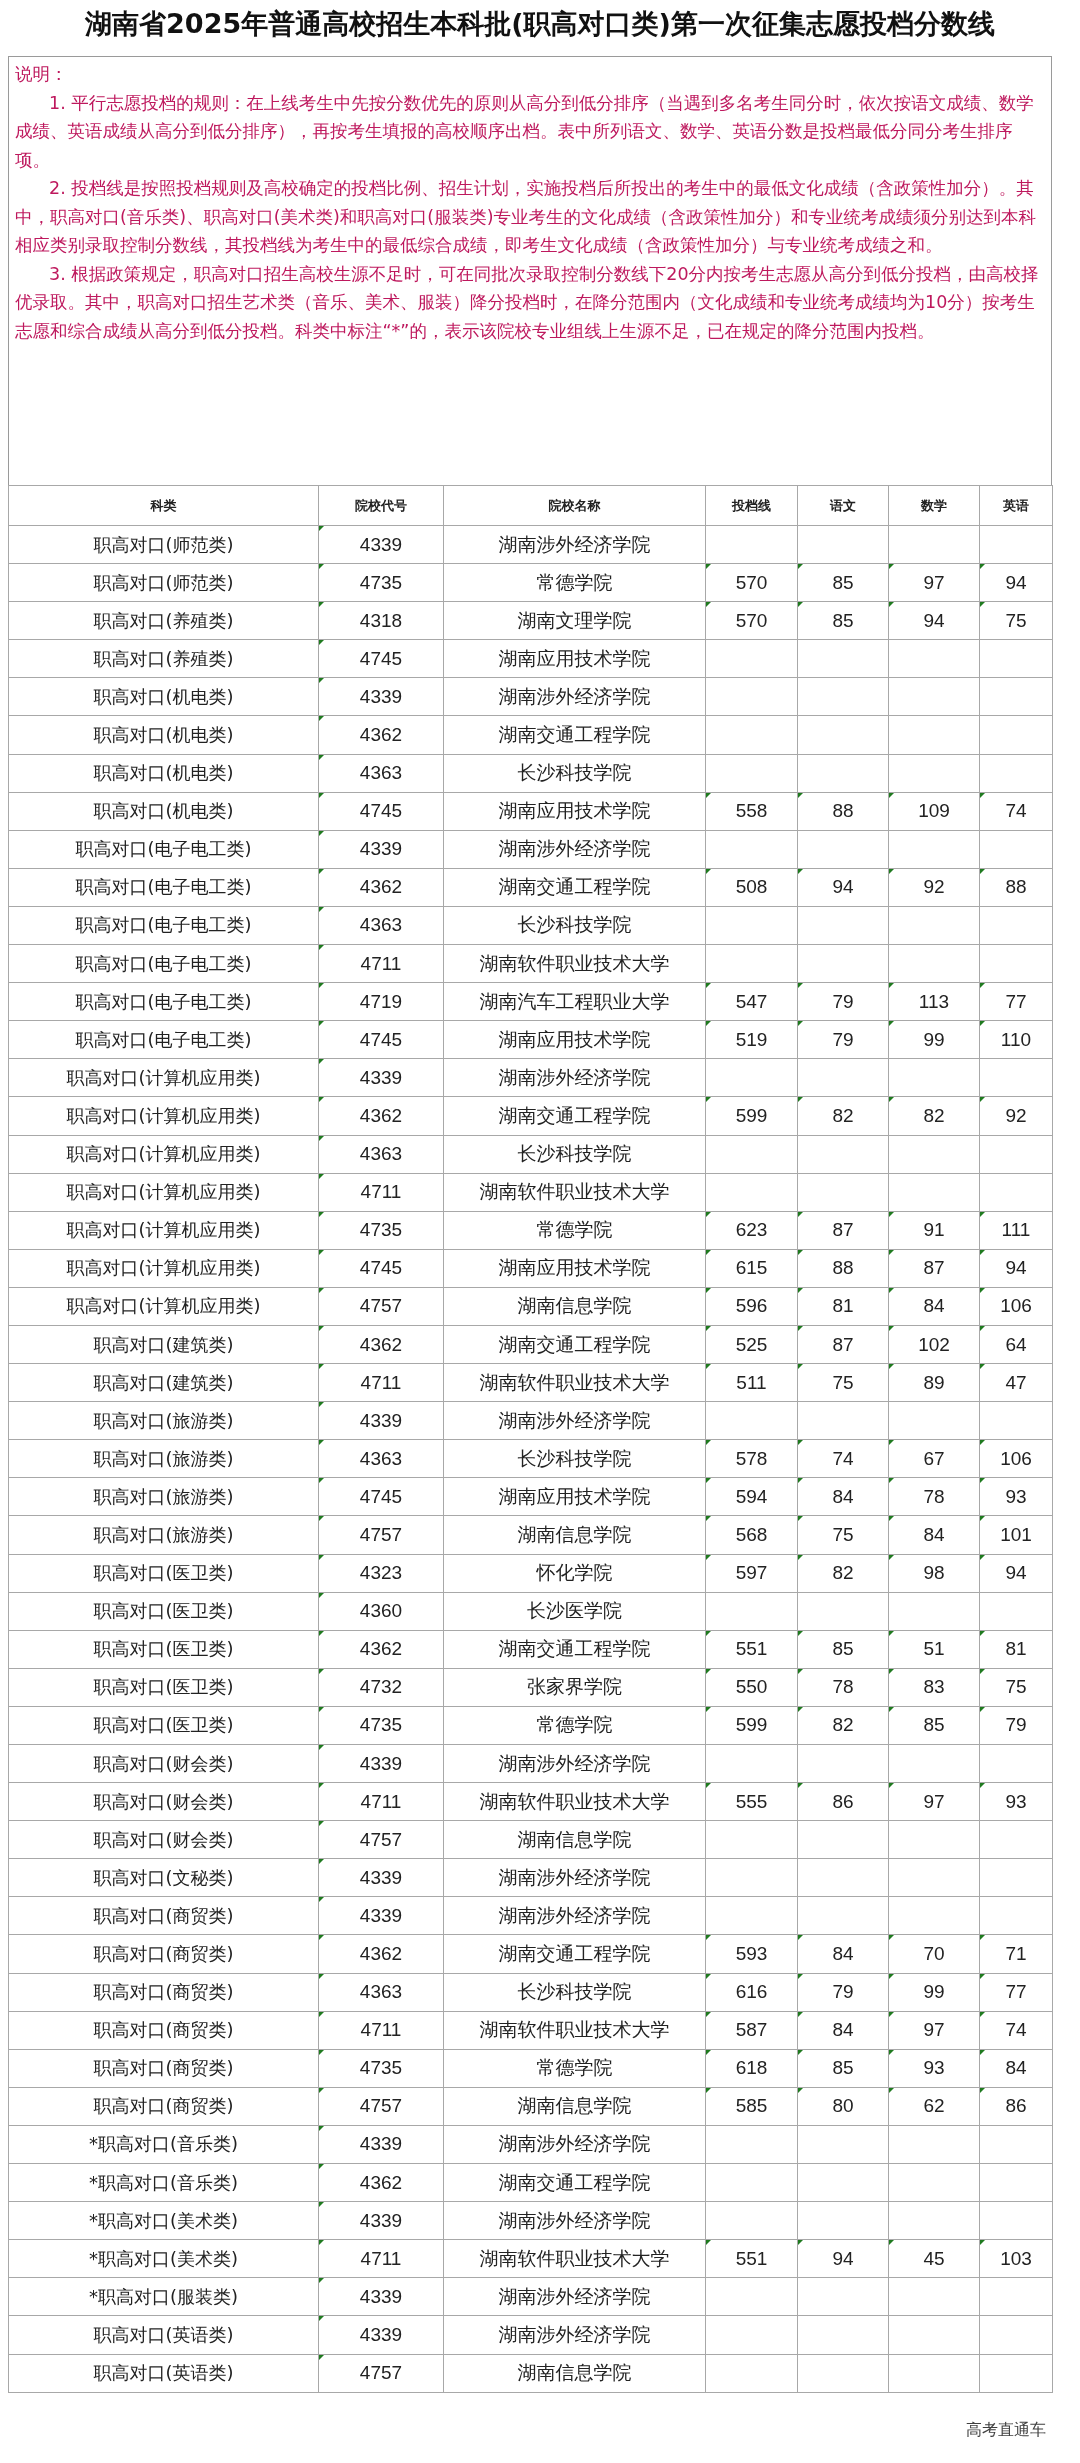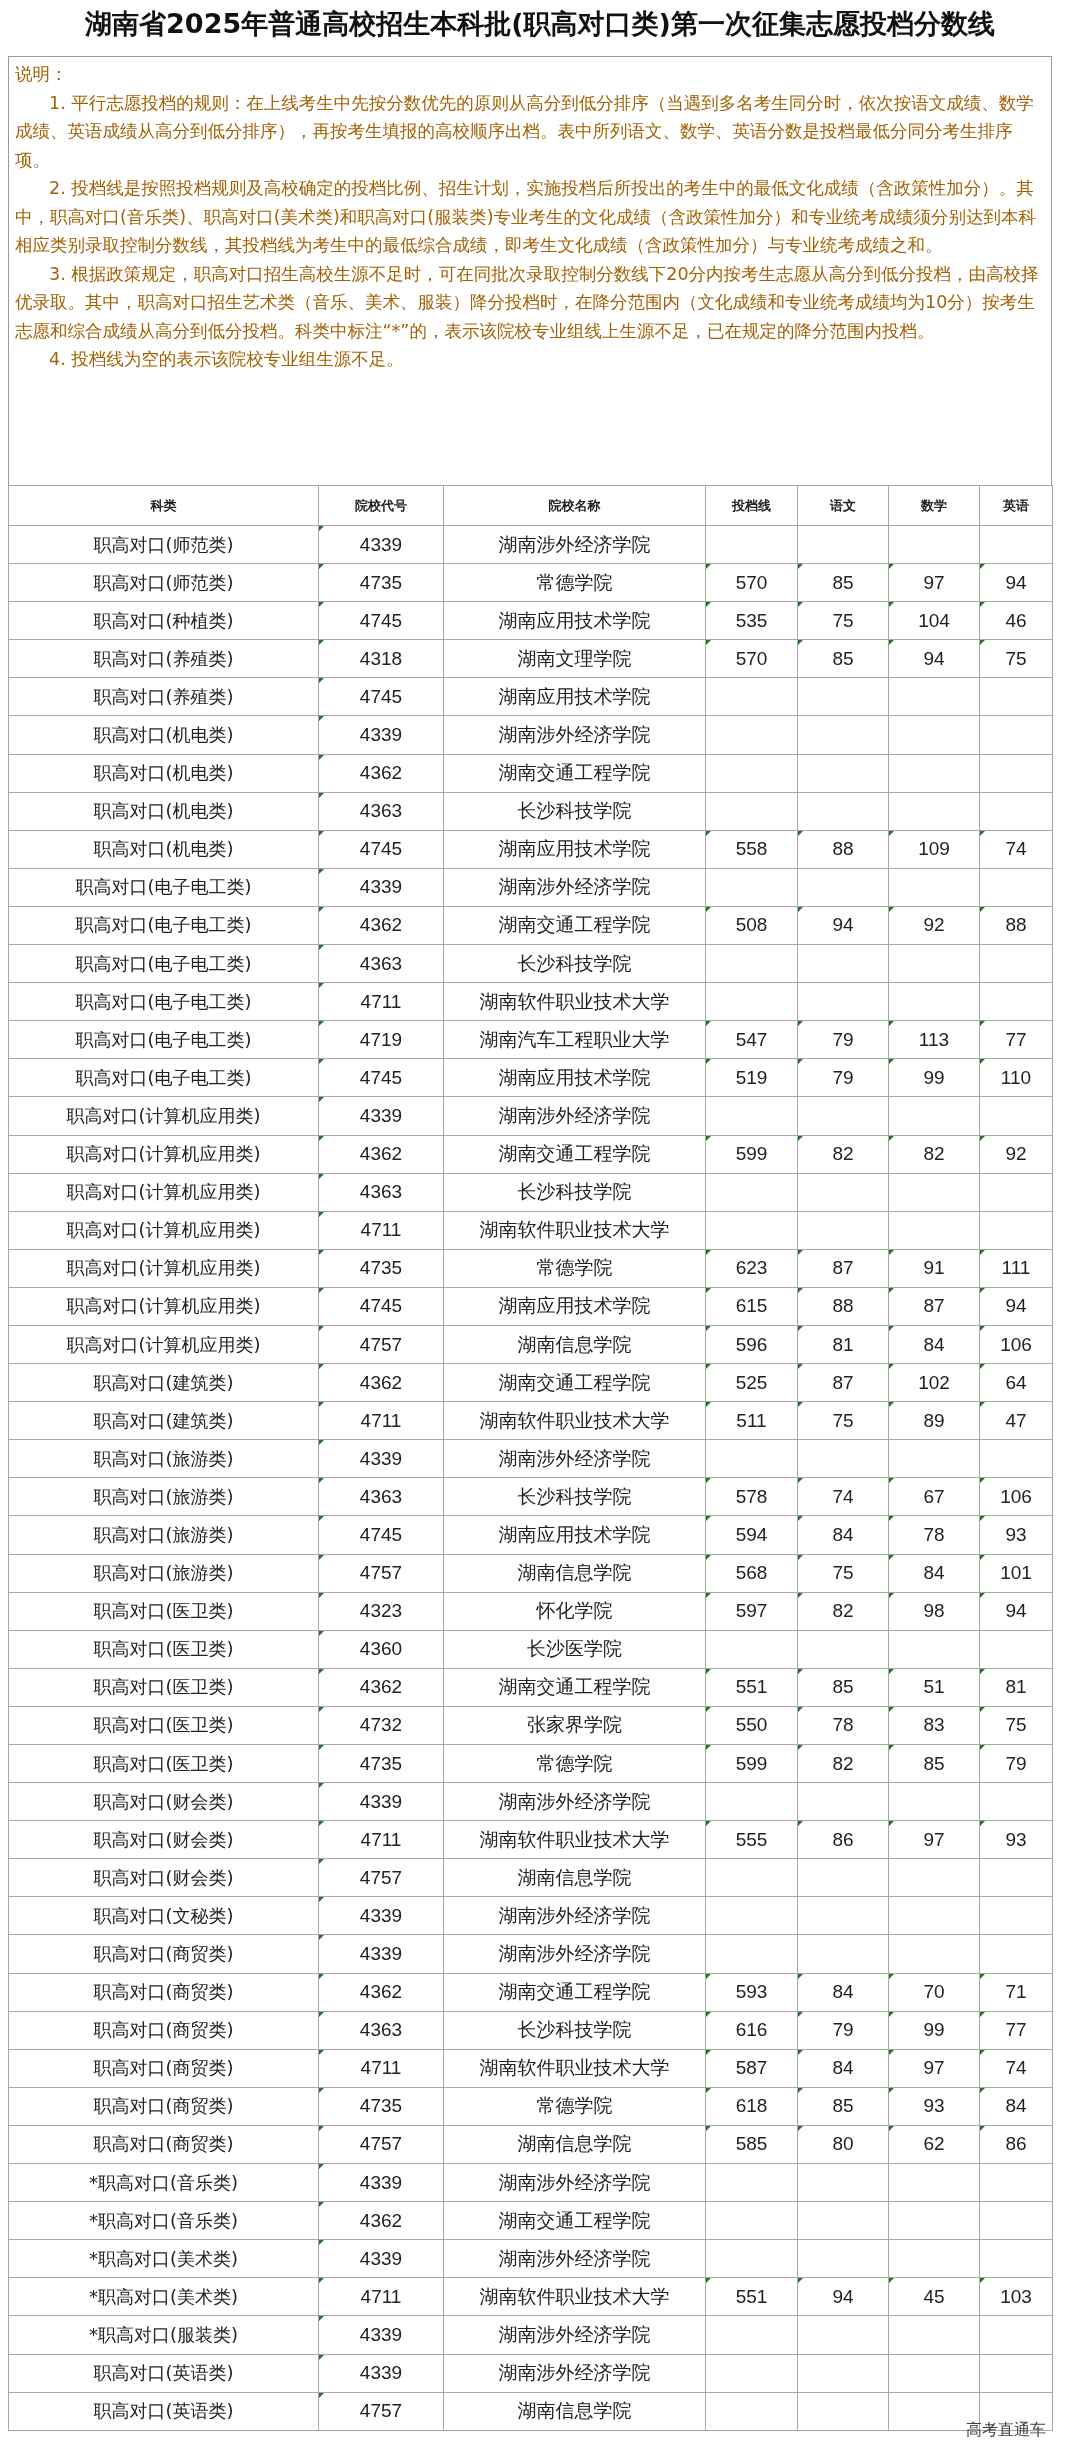--- a/index.html
+++ b/index.html
@@ -2,21 +2,21 @@
 <html><head>
 <meta charset="utf-8">
 <style>
   html, body { margin: 0; padding: 0; background: #ffffff; }
   body { width: 1080px; height: 2463px; position: relative; overflow: hidden;
          font-family: "DejaVu Sans", "Liberation Sans", sans-serif; color: #222; }
   .title { position: absolute; left: 0; top: 4px; width: 1080px; text-align: center;
            font-size: 27px; font-weight: bold; letter-spacing: 0px; color: #111; line-height: 40px; }
   .box { position: absolute; left: 8px; top: 56px; width: 1044px; box-sizing: border-box;
          border: 1.5px solid #9a9a9a; border-bottom: none; }
-  .notes { height: 429px; box-sizing: border-box; padding: 3px 6px 0 6px; font-size: 17.5px; line-height: 28.5px; color: #a16207; }
+  .notes { height: 429px; box-sizing: border-box; padding: 3px 6px 0 6px; font-size: 17.5px; line-height: 28.5px; color: #be185d; }
   .notes p { margin: 0; }
   .notes .ind { text-indent: 34px; }
   table { border-collapse: collapse; width: 1044px; table-layout: fixed; position: absolute; left: 8px; top: 485px; }
   th, td { border: 1.5px solid #a8a8a8; text-align: center; padding: 0; overflow: hidden; white-space: nowrap; position: relative; }
   th { height: 39px; font-size: 13px; font-weight: bold; color: #222; }
   td { height: 37.1px; font-size: 18px; color: #222; }
   td.num { font-family: "Liberation Sans", "DejaVu Sans", sans-serif; font-size: 19px; }
   td.flag::before { content: ""; position: absolute; left: 0; top: 0; width: 0; height: 0;
          border-top: 5px solid #1f7a1f; border-right: 5px solid transparent; }
   .watermark { position: absolute; right: 34px; top: 2420px; font-size: 16px; color: #404040; }
@@ -25,21 +25,20 @@
 <body>
 
 <div class="title">湖南省2025年普通高校招生本科批(职高对口类)第一次征集志愿投档分数线</div>
 
 <div class="box">
   <div class="notes">
     <p>说明：</p>
     <p class="ind">1. 平行志愿投档的规则：在上线考生中先按分数优先的原则从高分到低分排序（当遇到多名考生同分时，依次按语文成绩、数学成绩、英语成绩从高分到低分排序），再按考生填报的高校顺序出档。表中所列语文、数学、英语分数是投档最低分同分考生排序项。</p>
     <p class="ind">2. 投档线是按照投档规则及高校确定的投档比例、招生计划，实施投档后所投出的考生中的最低文化成绩（含政策性加分）。其中，职高对口(音乐类)、职高对口(美术类)和职高对口(服装类)专业考生的文化成绩（含政策性加分）和专业统考成绩须分别达到本科相应类别录取控制分数线，其投档线为考生中的最低综合成绩，即考生文化成绩（含政策性加分）与专业统考成绩之和。</p>
     <p class="ind">3. 根据政策规定，职高对口招生高校生源不足时，可在同批次录取控制分数线下20分内按考生志愿从高分到低分投档，由高校择优录取。其中，职高对口招生艺术类（音乐、美术、服装）降分投档时，在降分范围内（文化成绩和专业统考成绩均为10分）按考生志愿和综合成绩从高分到低分投档。科类中标注“*”的，表示该院校专业组线上生源不足，已在规定的降分范围内投档。</p>
-    <p class="ind">4. 投档线为空的表示该院校专业组生源不足。</p>
   </div>
 </div>
 
 <table>
   <colgroup>
     <col style="width:310px">
       <col style="width:125px">
       <col style="width:262px">
     <col style="width:92px">
       <col style="width:91px">
@@ -70,29 +69,20 @@
       <tr>
         <td>职高对口(师范类)</td>
         <td class="num flag">4735</td>
         <td class="num">常德学院</td>
         <td class="num flag">570</td>
         <td class="num flag">85</td>
         <td class="num flag">97</td>
         <td class="num flag">94</td>
       </tr>
       <tr>
-        <td>职高对口(种植类)</td>
-        <td class="num flag">4745</td>
-        <td class="num">湖南应用技术学院</td>
-        <td class="num flag">535</td>
-        <td class="num flag">75</td>
-        <td class="num flag">104</td>
-        <td class="num flag">46</td>
-      </tr>
-      <tr>
         <td>职高对口(养殖类)</td>
         <td class="num flag">4318</td>
         <td class="num">湖南文理学院</td>
         <td class="num flag">570</td>
         <td class="num flag">85</td>
         <td class="num flag">94</td>
         <td class="num flag">75</td>
       </tr>
       <tr>
         <td>职高对口(养殖类)</td>

